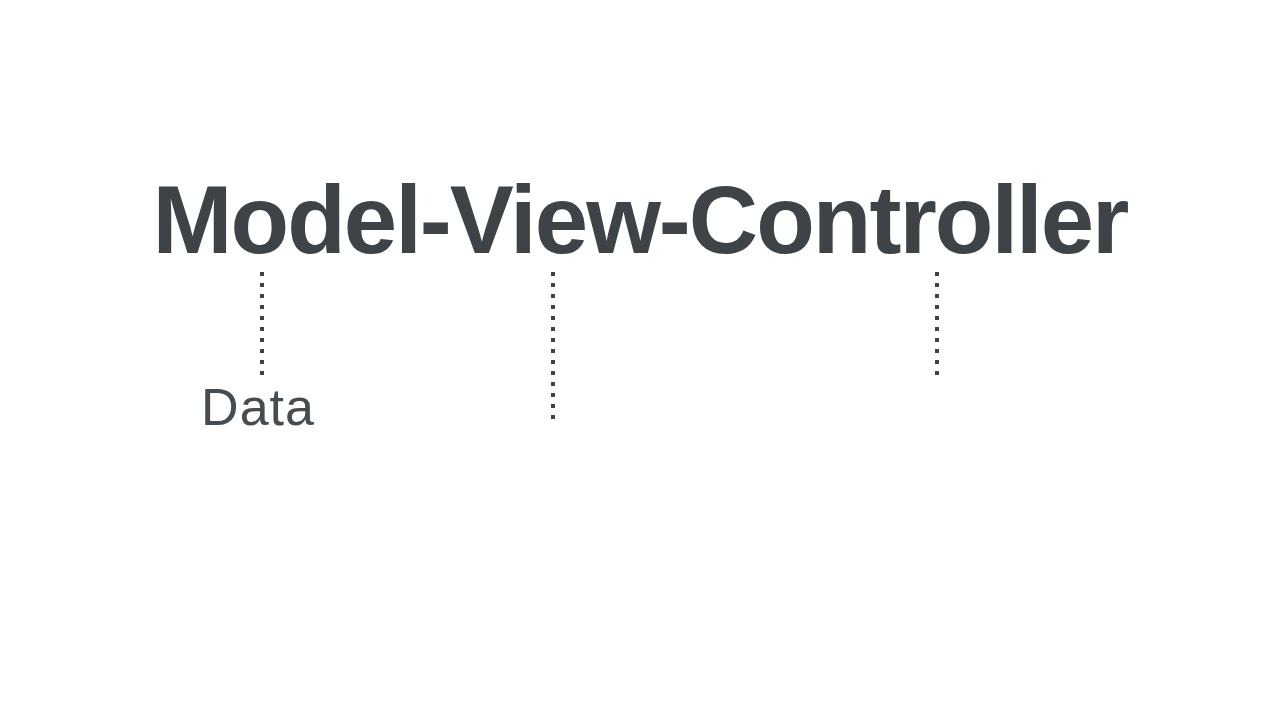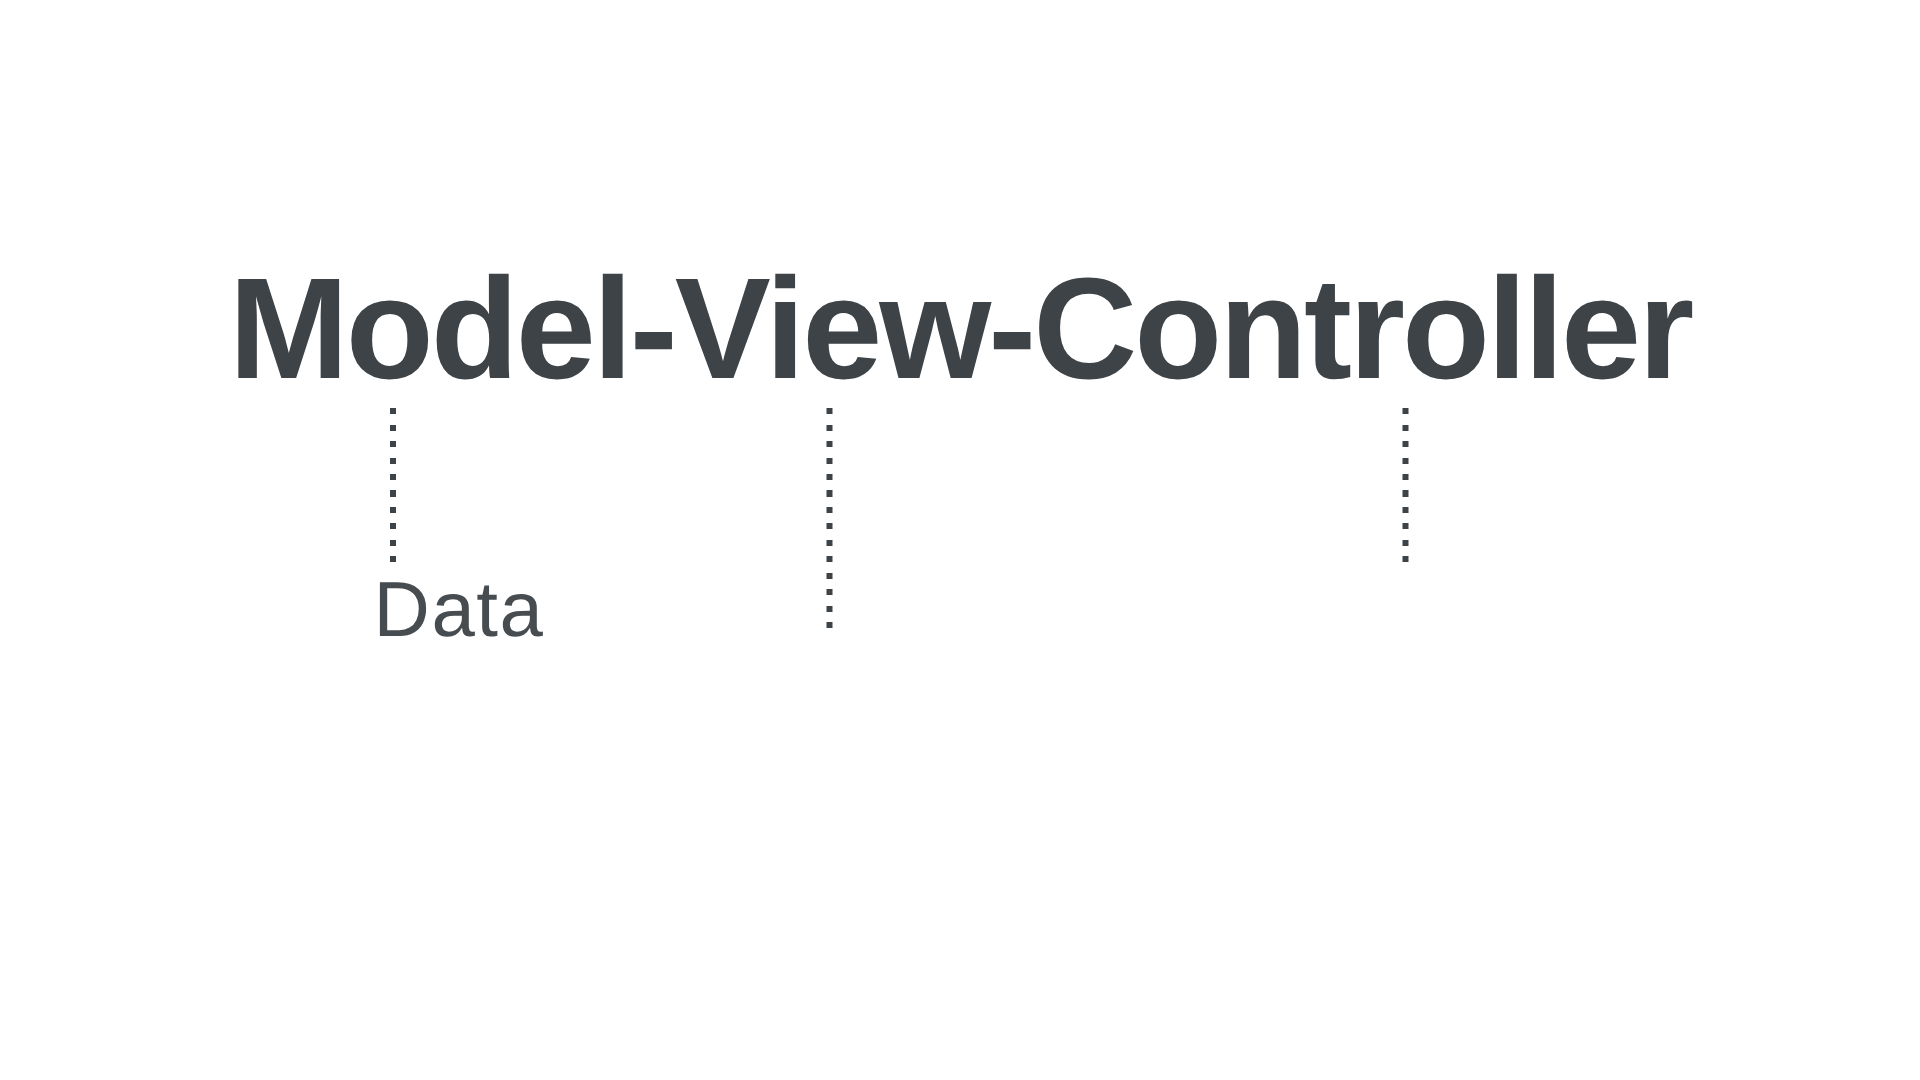--- a/index.html
+++ b/index.html
@@ -53,21 +53,21 @@
   .node-label {
     position: absolute;
     transform: translateX(-50%);
     font-size: 52px;
     line-height: 1;
     font-weight: 400;
     letter-spacing: 1px;
     color: var(--label_color);
     white-space: nowrap;
   }
-  .label-1 { left: 258px; top: 381px; margin-left: 48px; }
+  .label-1 { left: 258px; top: 381px; }
   .label-2 { left: 549px; top: 436px; }
   .label-3 { left: 930px; top: 381px; }
 </style>
 </head>
 <body>
 
 <div class="frame">
 
   <h1 class="title">Model-View-Controller</h1>
 

